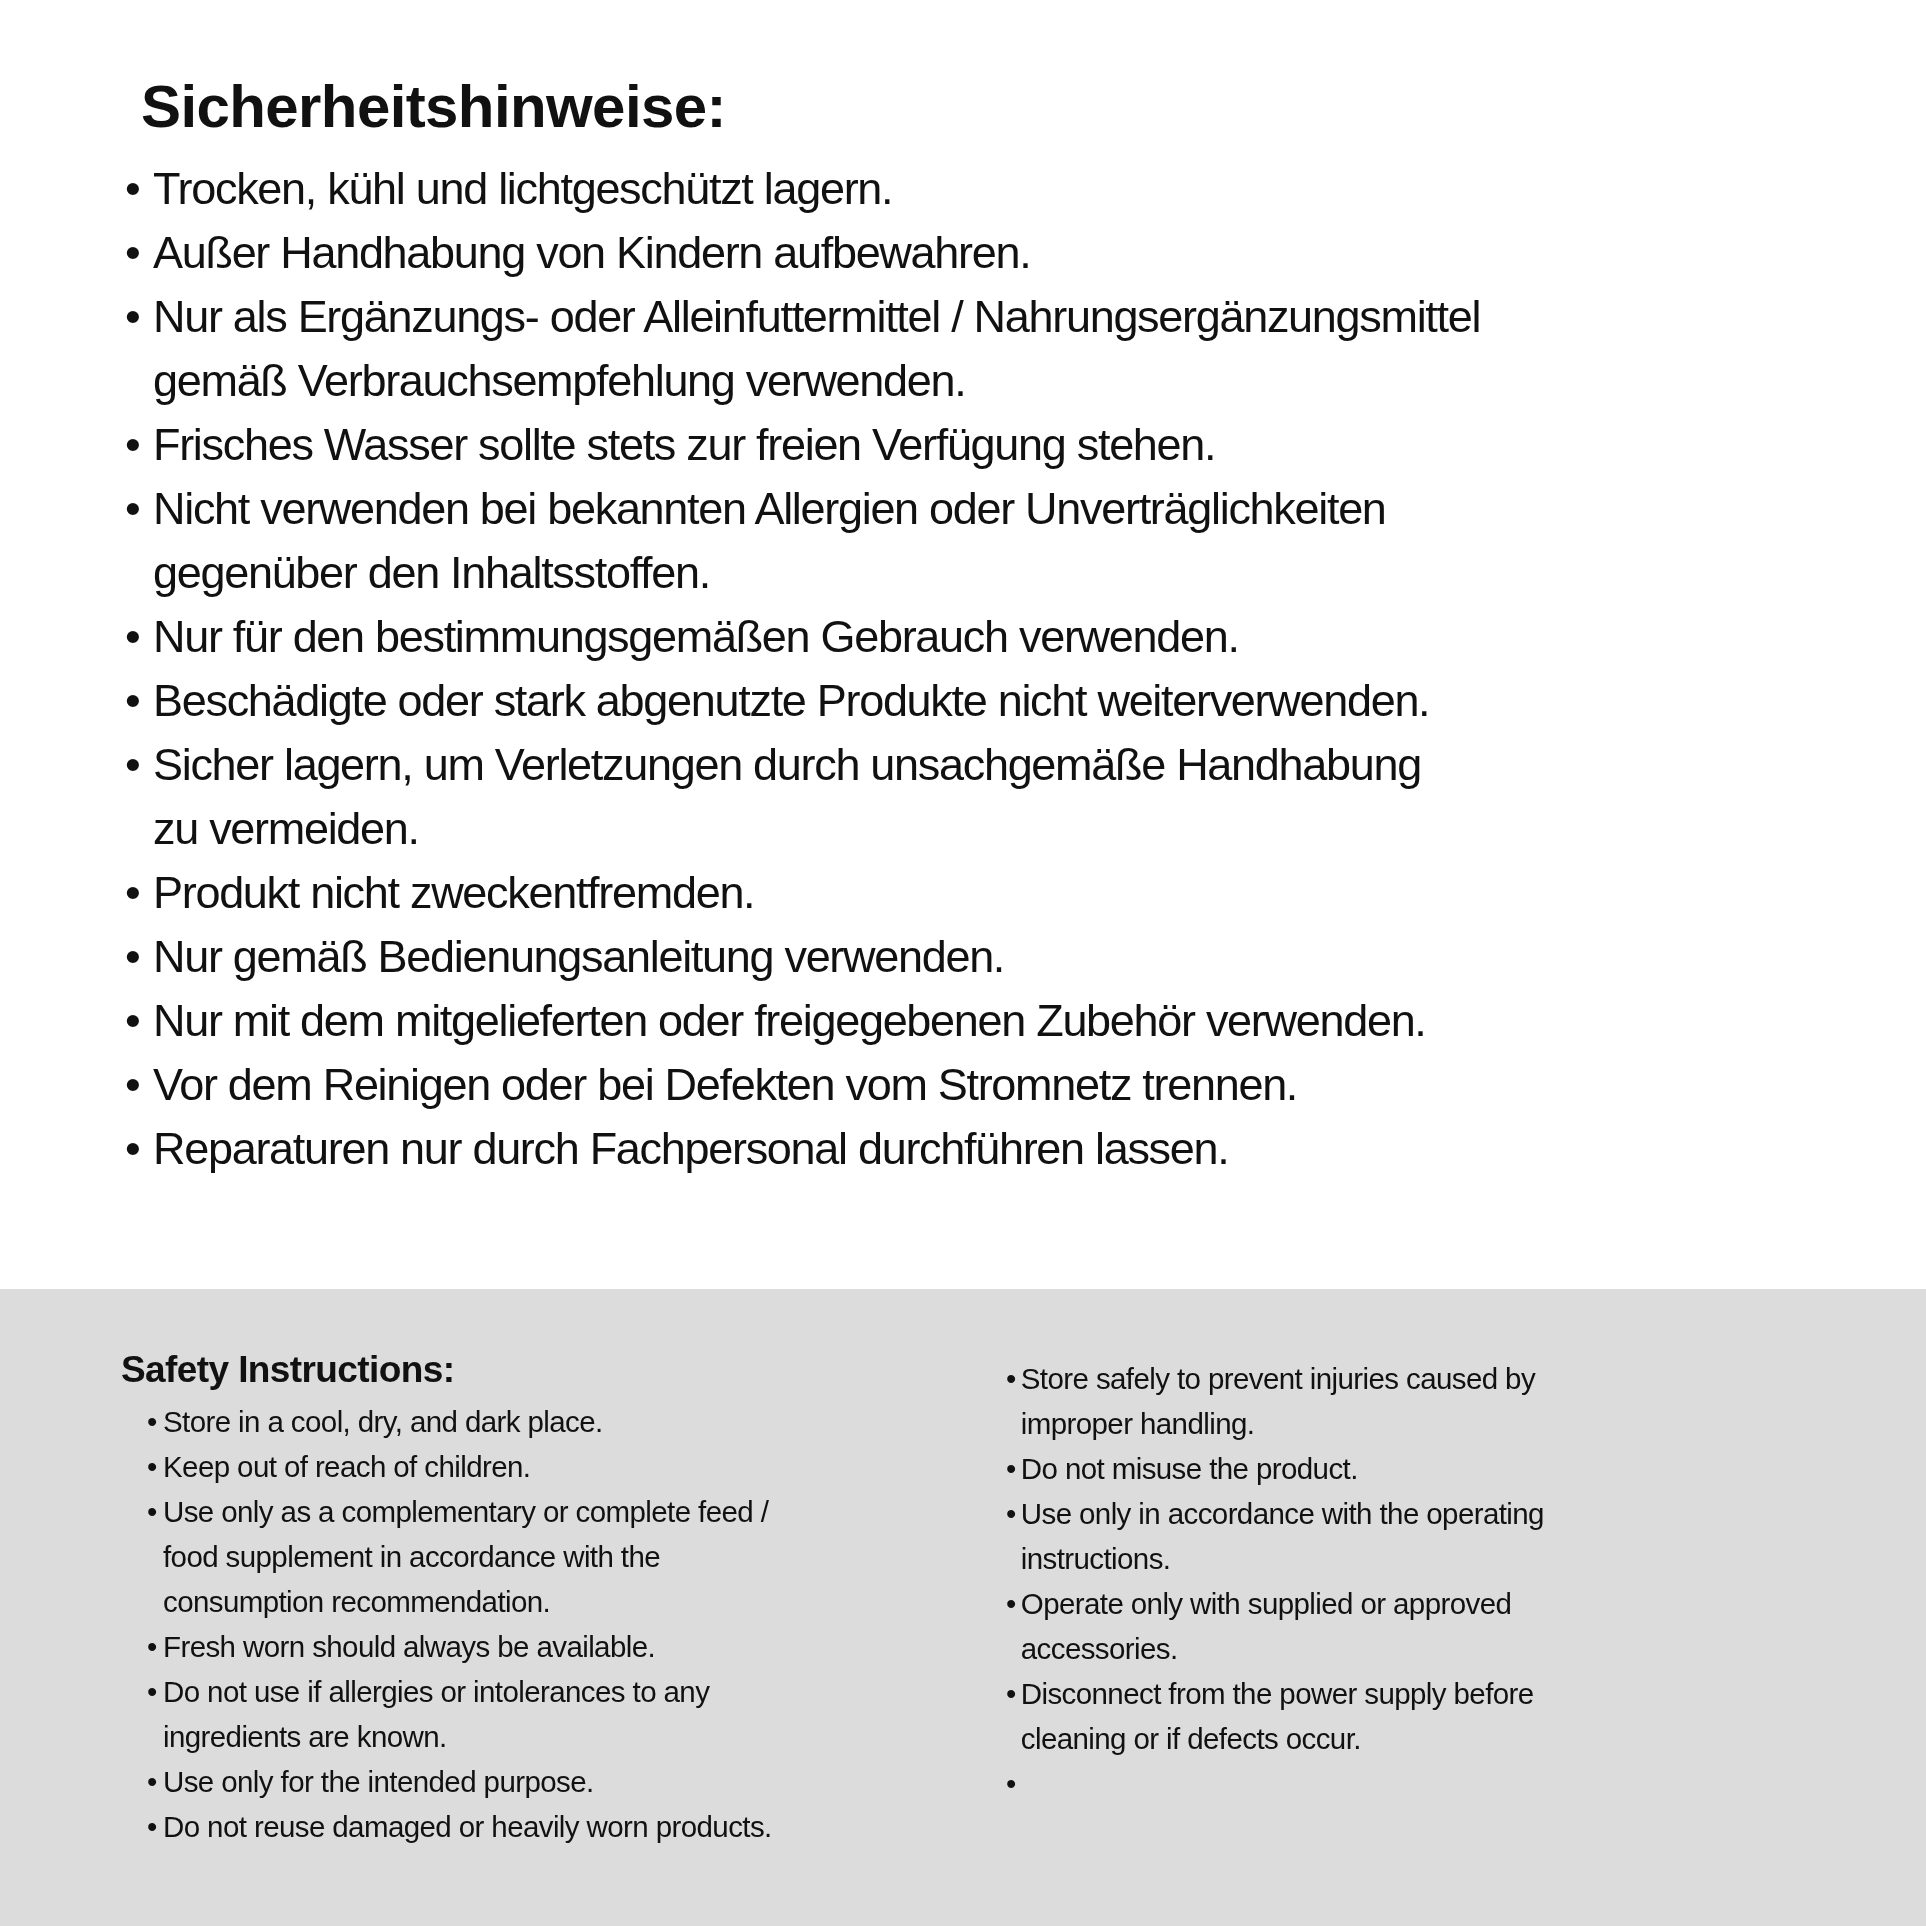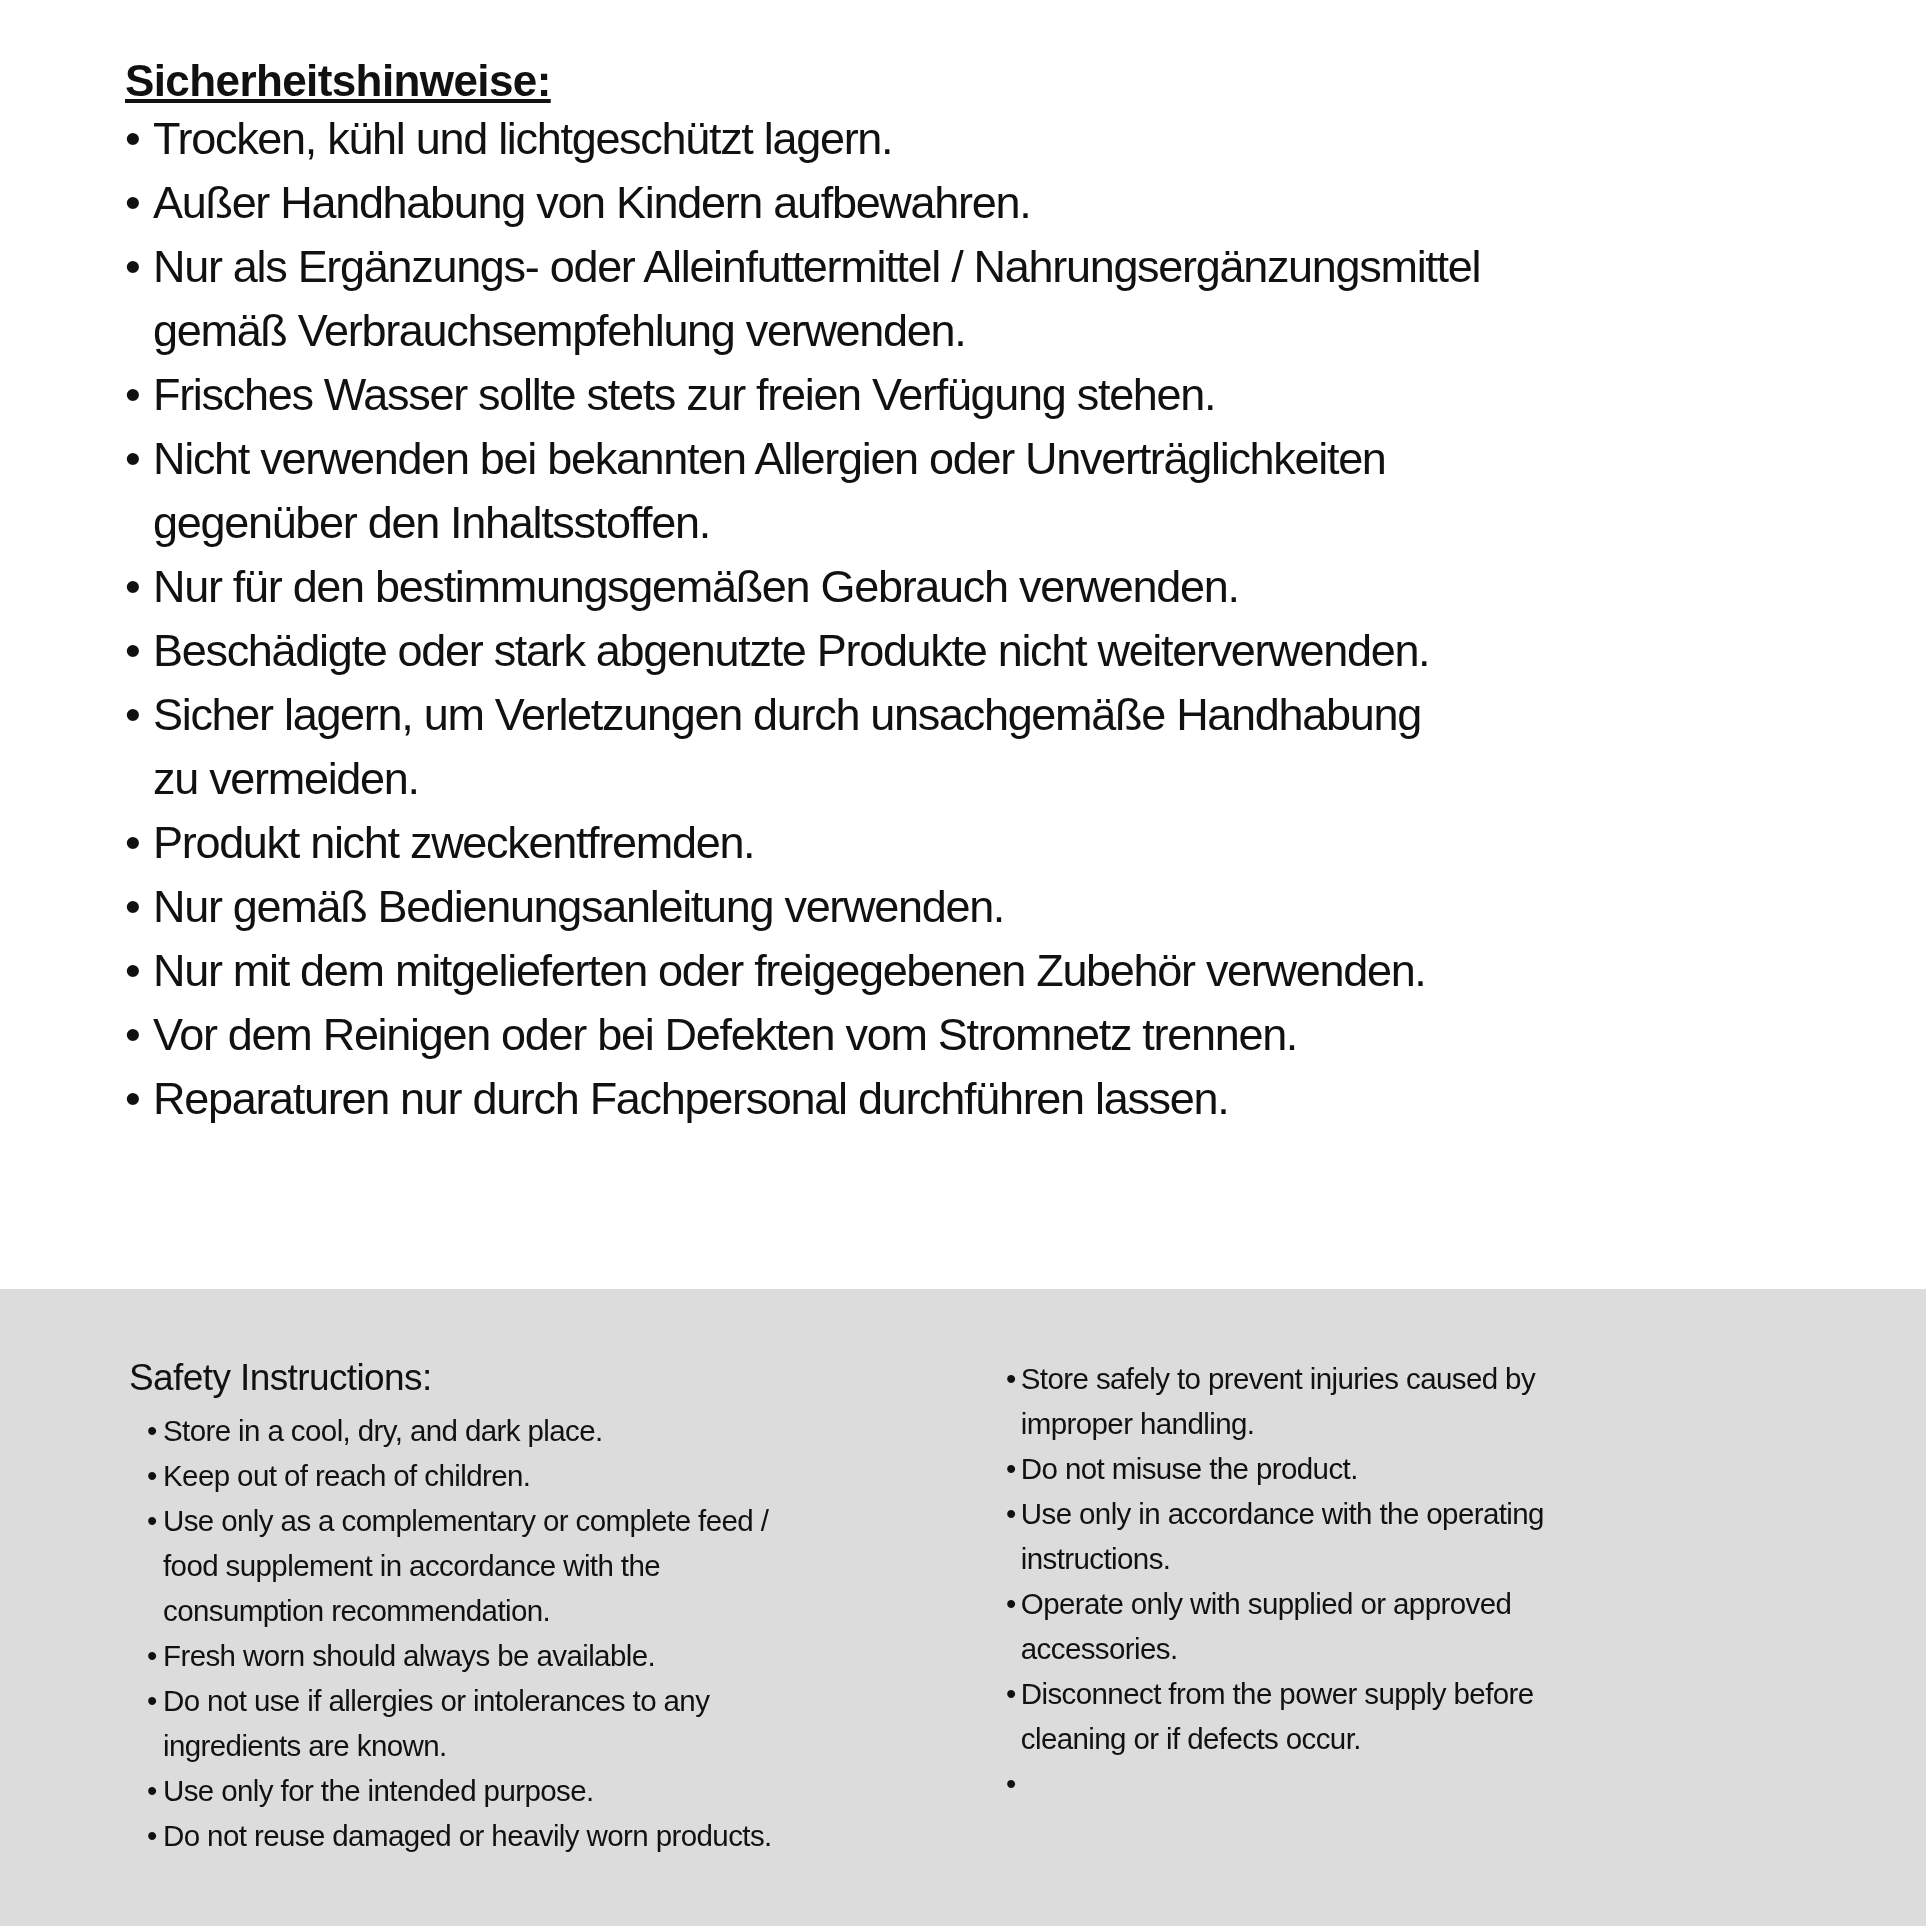--- a/index.html
+++ b/index.html
@@ -7,26 +7,25 @@
     width: 1926px; height: 1926px;
     background: #ffffff;
     font-family: "Liberation Sans", sans-serif;
     color: #111111;
   }
   .page { position: relative; width: 1926px; height: 1926px; overflow: hidden; }
 
   
   .german-section { position: absolute; left: 125px; top: 56px; }
   .german-title {
-    margin: 0;
-    font-size: 44px;
+    margin: 16px;
+    font-size: 60px;
     font-weight: bold;
     letter-spacing: -0.6px;
     line-height: 1.15;
-    text-decoration: underline;
   }
   ul.blist { list-style: none; margin: 0; padding: 0; }
   ul.blist li { display: flex; align-items: flex-start; }
   ul.blist .li-text { white-space: pre-line; }
 
   .german-list {
     margin-top: 16px;
     margin-left: 37px;           
     width: 1650px;
     font-size: 45px;
@@ -39,23 +38,23 @@
   .english-panel {
     position: absolute;
     left: 0; top: 1289px;
     width: 1926px; height: 638px;
     background: #dcdcdc;
   }
   .en-col-left  { position: absolute; left: 121px;  top: 60px;  width: 796px; }
   .en-col-right { position: absolute; left: 1006px; top: 67px; width: 867px; }
 
   .english-title {
-    margin: 8px;
+    margin: 0;
     font-size: 37px;
-    font-weight: normal;
+    font-weight: bold;
     letter-spacing: -0.6px;
     line-height: 1.15;
   }
   .en-list {
     font-size: 29.5px;
     line-height: 45px;
     letter-spacing: -0.6px;
   }
   .en-col-left .en-list { margin-top: 7px; margin-left: 26px; } 
   .en-col-left  .bullet { width: 16px; flex: 0 0 16px; }

